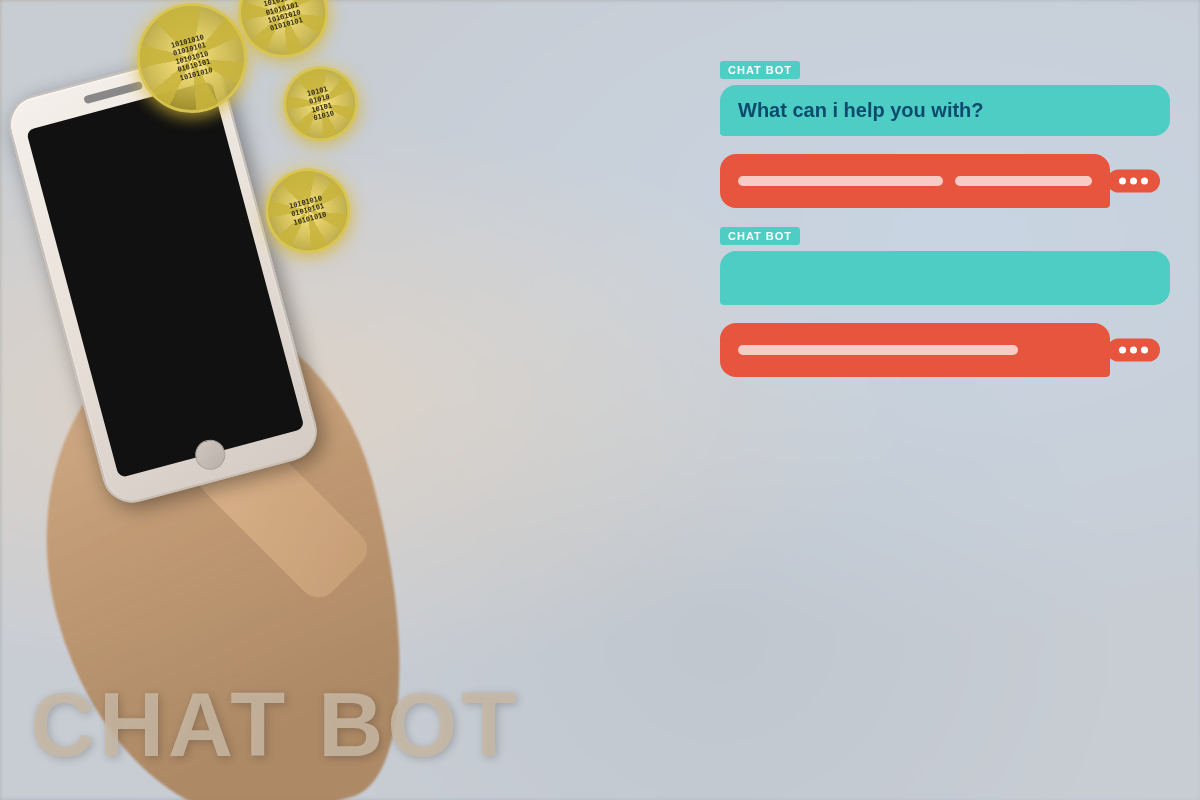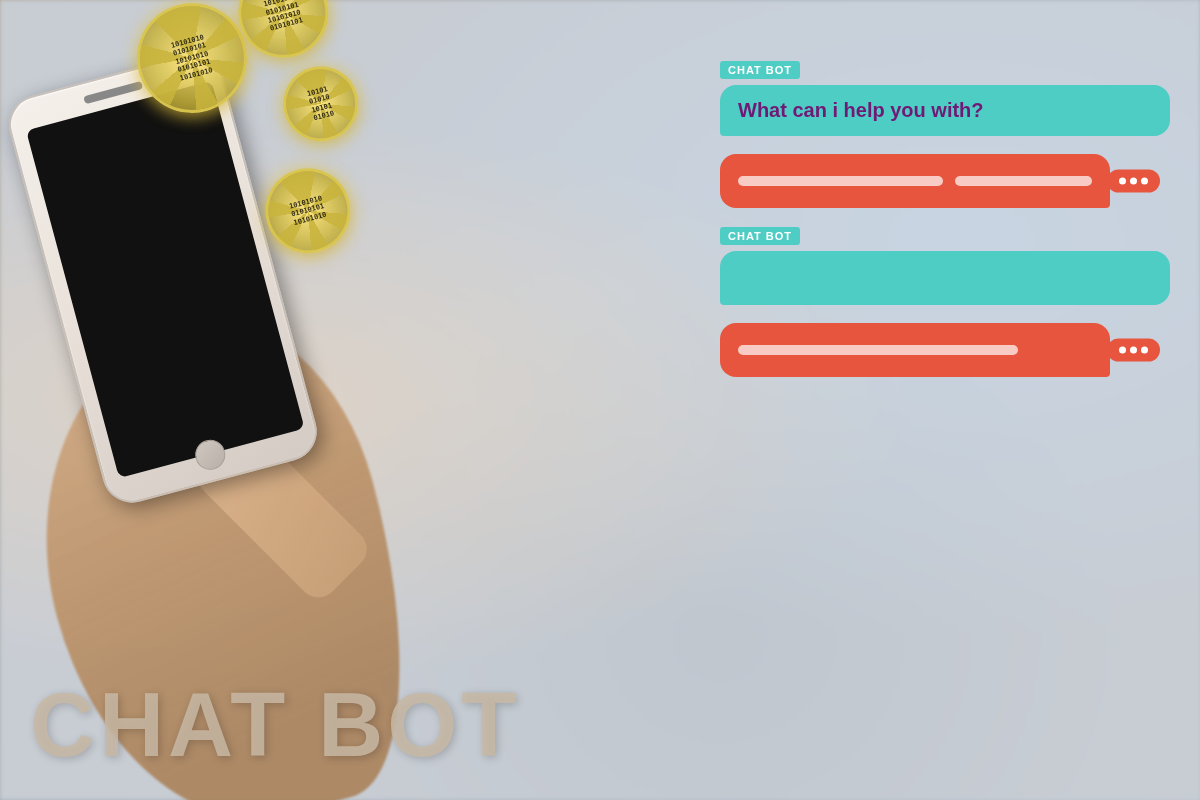--- a/index.html
+++ b/index.html
@@ -258,21 +258,21 @@
     .dot {
       width: 7px;
       height: 7px;
       border-radius: 50%;
       background: white;
     }
 
     .chat-question {
       font-size: 20px;
       font-weight: bold;
-      color: #701a75;
+      color: #0c4a6e;
     }
 
     .chat-row {
       margin-bottom: 18px;
     }
 
     .bubble-wrapper {
       position: relative;
     }
 

